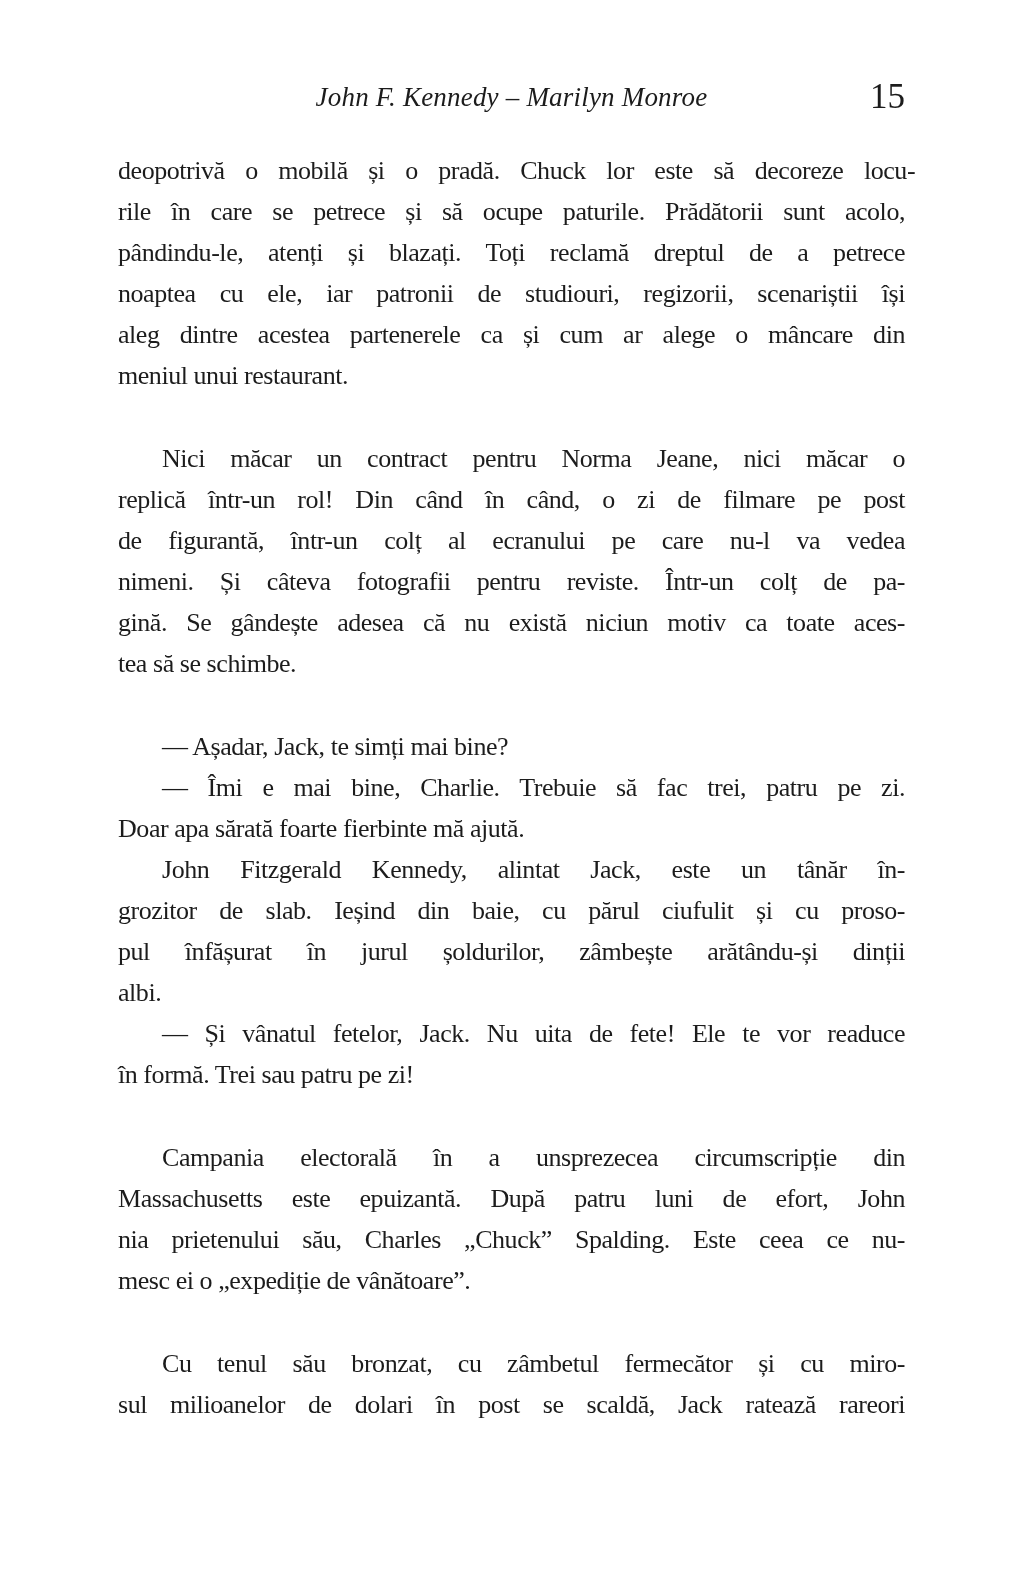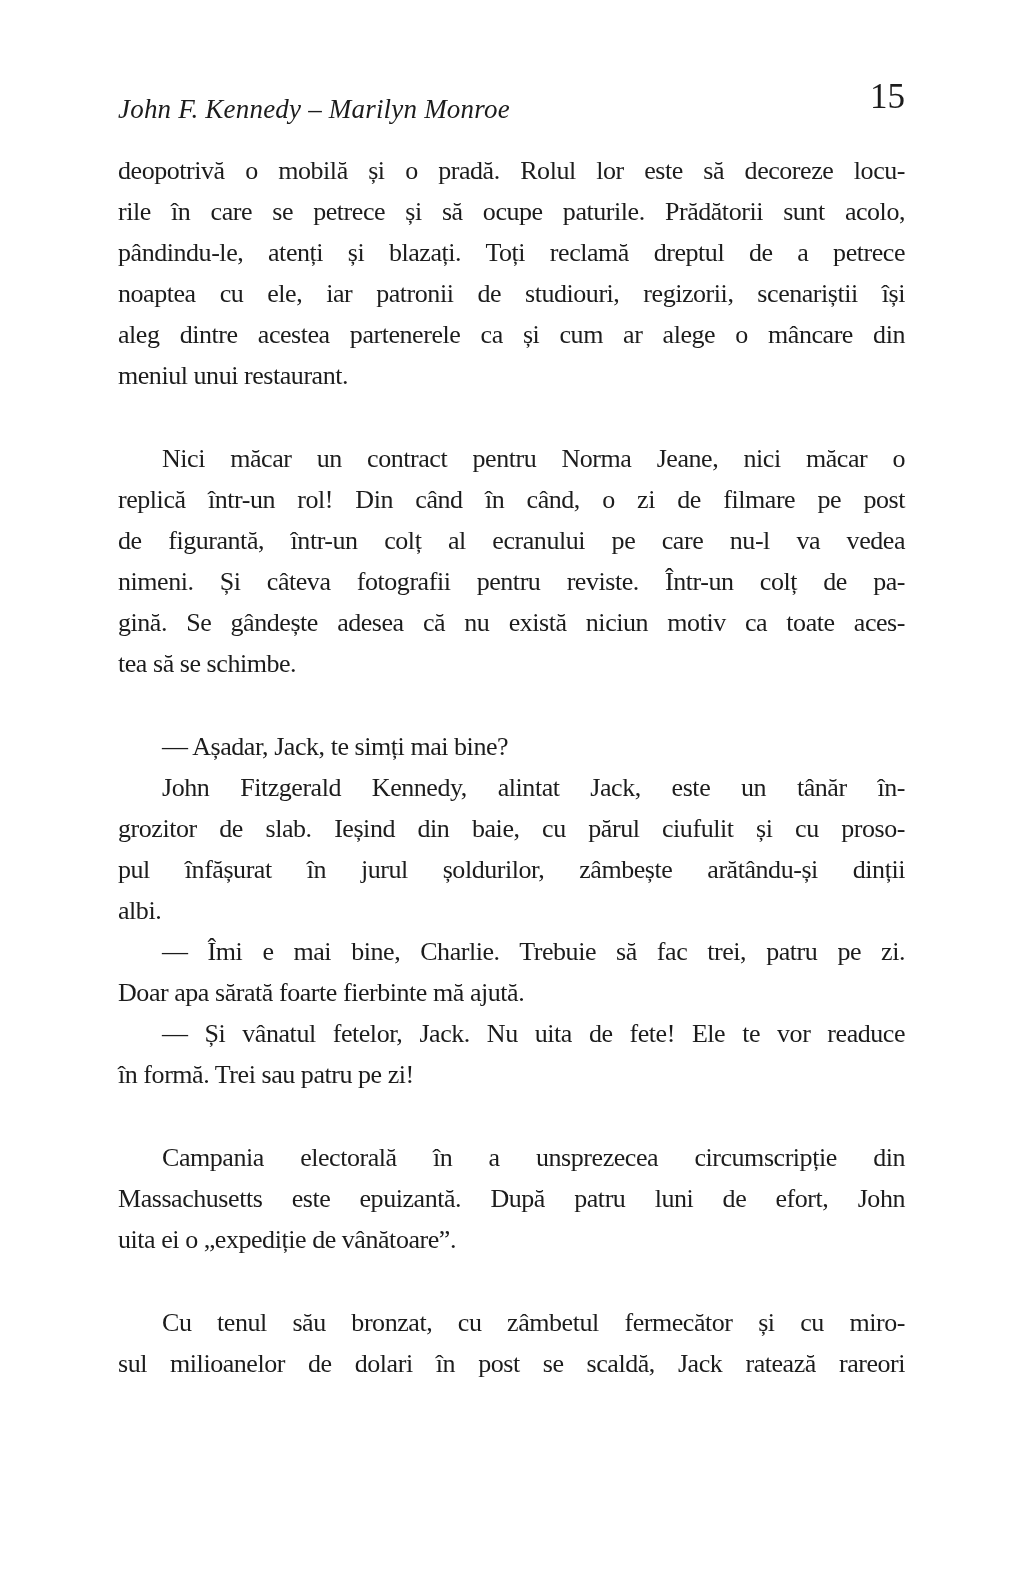--- a/index.html
+++ b/index.html
@@ -24,21 +24,22 @@
     position: absolute;
     top: 80px;
     left: 118px;
     right: 119px;
     height: 36px;
   }
   .header-title {
     position: absolute;
     left: 0;
     right: 0;
-    top: 12px;
+    top: 0;
+    text-align: center;
     font-style: italic;
     font-size: 27px;
     line-height: 34px;
     letter-spacing: 0.2px;
     white-space: nowrap;
   }
   .page-number {
     position: absolute;
     right: 0;
     top: 0;
@@ -76,55 +77,56 @@
 </head>
 <body>
 
 <div class="page">
   <div class="running-header">
     <div class="header-title">John F. Kennedy – Marilyn Monroe</div>
     <div class="page-number">15</div>
   </div>
   <div class="body-text">
       <div class="para">
-        <div class="line just" style="word-spacing: 14.435px;"><span>deopotrivă o mobilă și o pradă. Rolul lor este să decoreze locu-</span></div>
+        <div class="line just" style="word-spacing: 14.435px;"><span>deopotrivă o mobilă și o pradă. Chuck lor este să decoreze locu-</span></div>
         <div class="line just" style="word-spacing: 14.143px;"><span>rile în care se petrece și să ocupe paturile. Prădătorii sunt acolo,</span></div>
         <div class="line just" style="word-spacing: 18.677px;"><span>pândindu-le, atenți și blazați. Toți reclamă dreptul de a petrece</span></div>
         <div class="line just" style="word-spacing: 17.892px;"><span>noaptea cu ele, iar patronii de studiouri, regizorii, scenariștii își</span></div>
         <div class="line just" style="word-spacing: 14.122px;"><span>aleg dintre acestea partenerele ca și cum ar alege o mâncare din</span></div>
         <div class="line"><span>meniul unui restaurant.</span></div>
       </div>
       <div class="para space-before">
         <div class="line indent just" style="word-spacing: 19.212px;"><span>Nici măcar un contract pentru Norma Jeane, nici măcar o</span></div>
         <div class="line just" style="word-spacing: 16.271px;"><span>replică într-un rol! Din când în când, o zi de filmare pe post</span></div>
         <div class="line just" style="word-spacing: 20.498px;"><span>de figurantă, într-un colț al ecranului pe care nu-l va vedea</span></div>
         <div class="line just" style="word-spacing: 20.189px;"><span>nimeni. Și câteva fotografii pentru reviste. Într-un colț de pa-</span></div>
         <div class="line just" style="word-spacing: 13.168px;"><span>gină. Se gândește adesea că nu există niciun motiv ca toate aces-</span></div>
         <div class="line"><span>tea să se schimbe.</span></div>
       </div>
       <div class="para space-before">
         <div class="line indent"><span>— Așadar, Jack, te simți mai bine?</span></div>
       </div>
       <div class="para">
+        <div class="line indent just" style="word-spacing: 13.987px;"><span>— Îmi e mai bine, Charlie. Trebuie să fac trei, patru pe zi.</span></div>
+        <div class="line"><span>Doar apa sărată foarte fierbinte mă ajută.</span></div>
+      </div>
+      <div class="para">
         <div class="line indent just" style="word-spacing: 24.758px;"><span>John Fitzgerald Kennedy, alintat Jack, este un tânăr în-</span></div>
         <div class="line just" style="word-spacing: 16.507px;"><span>grozitor de slab. Ieșind din baie, cu părul ciufulit și cu proso-</span></div>
         <div class="line just" style="word-spacing: 28.884px;"><span>pul înfășurat în jurul șoldurilor, zâmbește arătându-și dinții</span></div>
         <div class="line"><span>albi.</span></div>
-      </div>
-      <div class="para">
-        <div class="line indent just" style="word-spacing: 13.987px;"><span>— Îmi e mai bine, Charlie. Trebuie să fac trei, patru pe zi.</span></div>
-        <div class="line"><span>Doar apa sărată foarte fierbinte mă ajută.</span></div>
       </div>
       <div class="para">
         <div class="line indent just" style="word-spacing: 10.944px;"><span>— Și vânatul fetelor, Jack. Nu uita de fete! Ele te vor readuce</span></div>
         <div class="line"><span>în formă. Trei sau patru pe zi!</span></div>
       </div>
       <div class="para space-before">
         <div class="line indent just" style="word-spacing: 30.266px;"><span>Campania electorală în a unsprezecea circumscripție din</span></div>
         <div class="line just" style="word-spacing: 23.23px;"><span>Massachusetts este epuizantă. După patru luni de efort, John</span></div>
-        <div class="line"><span>uita ei o „expediție de vânătoare”.</span></div>
+        <div class="line just" style="word-spacing: 17.033px;"><span>nia prietenului său, Charles „Chuck” Spalding. Este ceea ce nu-</span></div>
+        <div class="line"><span>mesc ei o „expediție de vânătoare”.</span></div>
       </div>
       <div class="para space-before">
         <div class="line indent just" style="word-spacing: 19.576px;"><span>Cu tenul său bronzat, cu zâmbetul fermecător și cu miro-</span></div>
         <div class="line just" style="word-spacing: 17.017px;"><span>sul milioanelor de dolari în post se scaldă, Jack ratează rareori</span></div>
       </div>
     </div>
 </div>
 
 </body></html>

